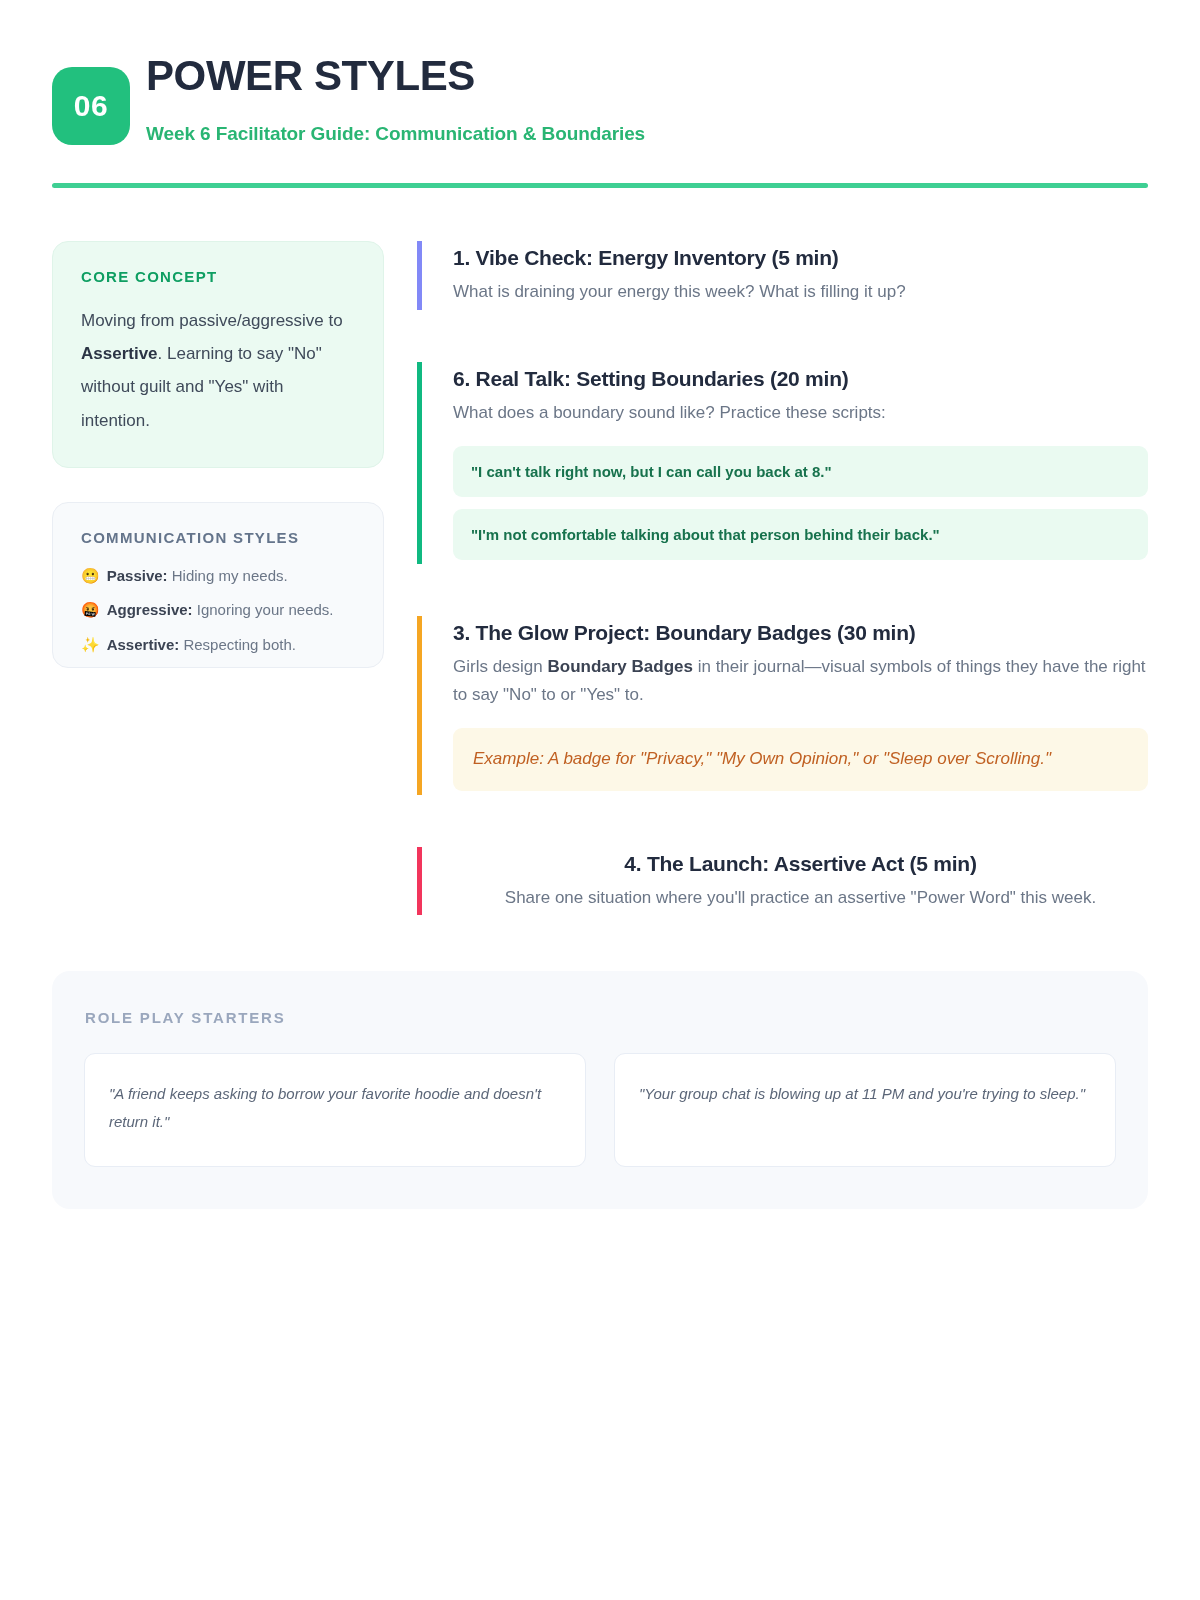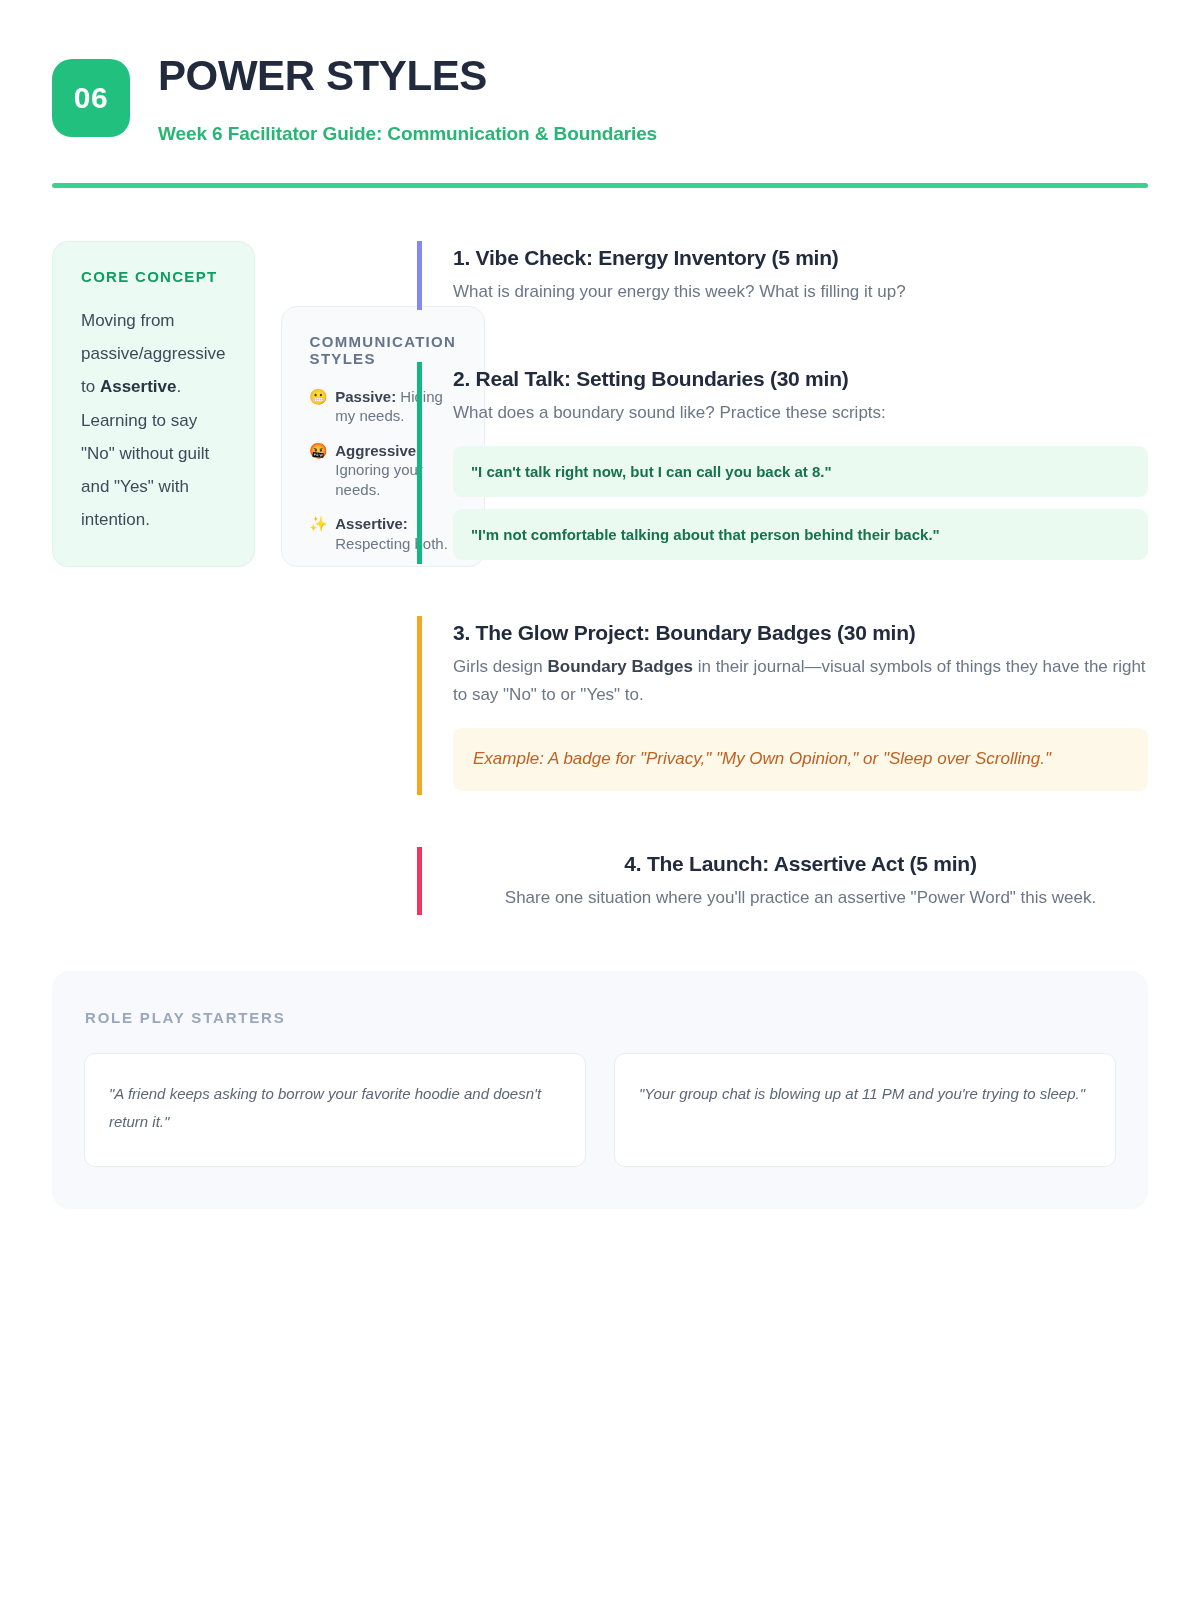--- a/index.html
+++ b/index.html
@@ -19,22 +19,22 @@
   .page {
     width: 1200px;
     height: 1600px;
     padding: 44px 52px 0 52px;
     position: relative;
   }
 
   
   .header {
     display: flex;
-    align-items: center;
-    gap: 28px;
+    align-items: flex-end;
+    gap: 16px;
     padding-top: 6px;
   }
 
   .week-badge {
     width: 78px;
     height: 78px;
     border-radius: 20px;
     background: #22c07e;
     color: #ffffff;
     display: flex;
@@ -76,23 +76,22 @@
     display: flex;
     gap: 33px;
     margin-top: 53px;
     align-items: flex-start;
   }
 
   .sidebar {
     width: 332px;
     flex: 0 0 332px;
     display: flex;
-    flex-direction: row;
-    gap: 26px;
-    align-items: flex-end;
+    flex-direction: column;
+    gap: 34px;
   }
 
   .main-col { flex: 1 1 auto; min-width: 0; }
 
   
   .card {
     border-radius: 16px;
     padding: 26px 28px 30px 28px;
   }
 
@@ -292,21 +291,21 @@
 
     <div class="main-col">
       <div class="sections">
 
         <div class="section" id="sec-1" style="border-left-color: rgb(130, 137, 247);">
           <div class="section-title">1. Vibe Check: Energy Inventory (5 min)</div>
           <div class="section-desc">What is draining your energy this week? What is filling it up?</div>
         </div>
 
         <div class="section" id="sec-2" style="border-left-color: rgb(16, 185, 129);">
-          <div class="section-title">2. Real Talk: Setting Boundaries (30 min)</div>
+          <div class="section-title">6. Real Talk: Setting Boundaries (20 min)</div>
           <div class="section-desc">What does a boundary sound like? Practice these scripts:</div>
           <div class="script-list">
             <div class="script-box">"I can't talk right now, but I can call you back at 8."</div>
             <div class="script-box">"I'm not comfortable talking about that person behind their back."</div>
           </div>
         </div>
 
         <div class="section" id="sec-3" style="border-left-color: rgb(245, 166, 35);">
           <div class="section-title">3. The Glow Project: Boundary Badges (30 min)</div>
           <div class="section-desc">

